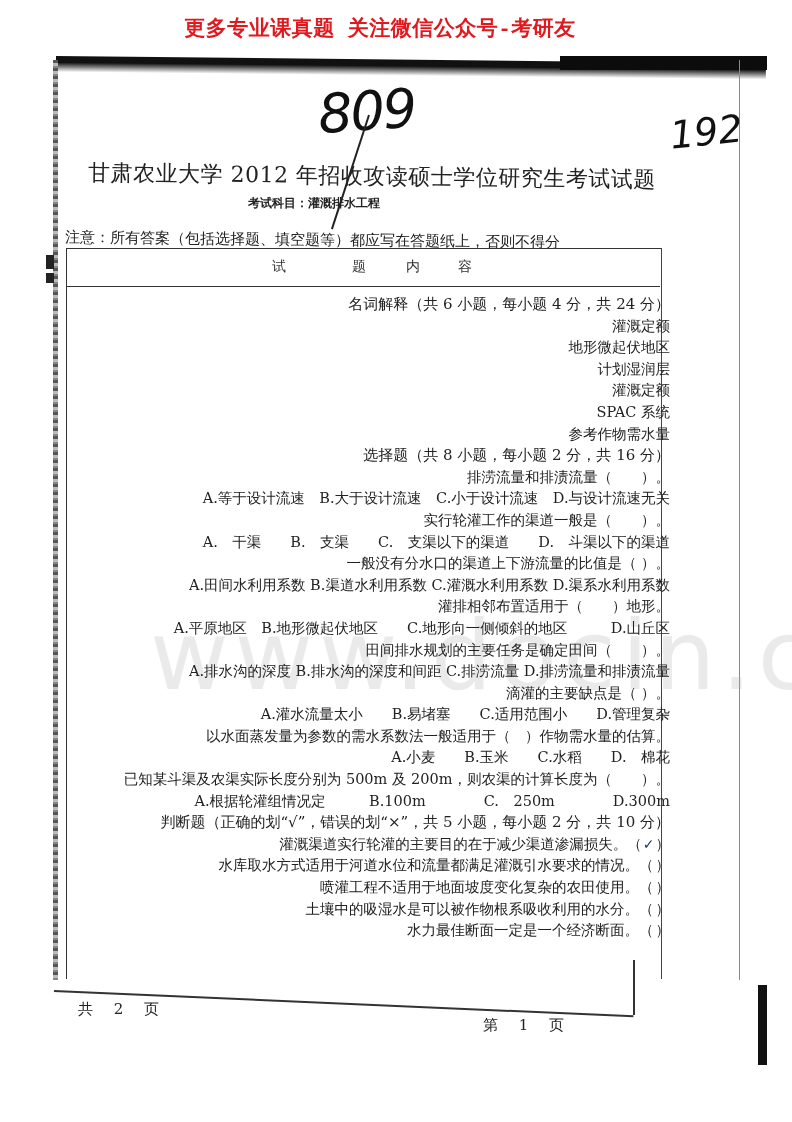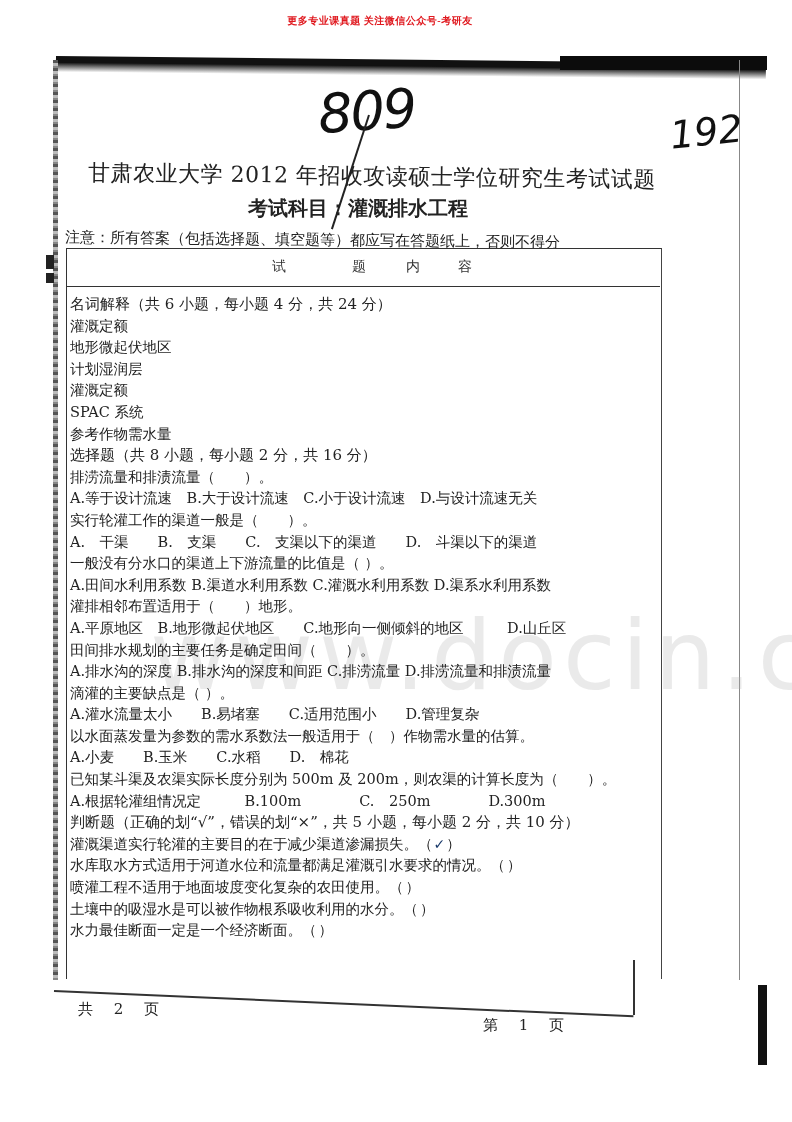--- a/index.html
+++ b/index.html
@@ -2,22 +2,22 @@
 <html><head>
 <meta charset="utf-8">
 <style>
   html, body { margin:0; padding:0; }
   body {
     width:792px; height:1122px; background:#ffffff; position:relative; overflow:hidden;
     font-family: "DejaVu Serif", "Liberation Serif", serif; color:#222;
   }
   .banner {
     position:absolute; top:14px; left:0; width:760px; text-align:center;
-    font-family:Liberation Serif, serif; font-weight:bold;
-    font-size:10px; color:#e0191f; letter-spacing:0.5px;
+    font-family:Liberation Mono, monospace; font-weight:bold;
+    font-size:21px; color:#e0191f; letter-spacing:0.5px;
   }
   .scan {
     position:absolute; left:53px; top:55px; width:714px; height:1010px;
     background:#fff;
   }
   .scan-top-bar {
     position:absolute; left:56px; top:56px; width:710px; height:16px;
     background:linear-gradient(to bottom, #111 0 40%, transparent 100%);
     transform:rotate(0.6deg); transform-origin:left top;
   }
@@ -38,21 +38,21 @@
     position:absolute; font-family:"DejaVu Sans", sans-serif; color:#111; font-weight:300;
   }
   .hand-809 { left:318px; top:80px; font-size:54px; font-style:italic; letter-spacing:-2px; transform:rotate(-4deg); }
   .hand-192 { left:670px; top:110px; font-size:38px; font-style:italic; transform:rotate(-6deg); }
   .hand-slash { position:absolute; left:368px; top:115px; width:2px; height:120px; background:#222; transform:rotate(18deg); transform-origin:top; }
   .title {
     position:absolute; left:88px; top:158px; font-size:22px; letter-spacing:0.5px; color:#222;
     transform:rotate(0.7deg); transform-origin:left;
   }
   .subject {
-    position:absolute; left:248px; top:195px; font-size:20px; font-weight:bold; color:#222;
+    position:absolute; left:248px; top:195px; font-size:12px; font-weight:bold; color:#222;
   }
   .note {
     position:absolute; left:65px; top:228px; font-size:15px; color:#222;
     transform:rotate(0.6deg); transform-origin:left;
   }
   .table-box {
     position:absolute; left:66px; top:248px; width:594px; height:730px;
     border-left:1.5px solid #333; border-top:1.5px solid #333; border-right:1.5px solid #444;
   }
   .table-head {
@@ -64,21 +64,21 @@
   }
   .bottom-line {
     position:absolute; left:54px; top:990px; width:580px; height:1.5px; background:#333;
     transform:rotate(2.5deg); transform-origin:left;
   }
   .bottom-right-vert {
     position:absolute; left:633px; top:960px; width:1.5px; height:55px; background:#333;
   }
   .content {
     position:absolute; left:70px; top:294px; width:600px;
-    font-size:14.5px; line-height:21.6px; color:#222;
+    font-size:14.5px; line-height:21.6px; color:#222;text-align:right;
   }
   .content .line { white-space:nowrap; display:block; }
   .content .lg { font-size:15px; }
   .check {
     display:inline-block; color:#1a3a6b; font-family:"DejaVu Sans",sans-serif; font-size:14px; margin:0 1px;
   }
   .footer-left { position:absolute; left:78px; top:1000px; font-size:15px; letter-spacing:8px; color:#222; }
   .footer-right { position:absolute; left:483px; top:1016px; font-size:15px; letter-spacing:8px; color:#222; }
   .watermark {
     position:absolute; left:150px; top:600px; font-family:"DejaVu Sans",sans-serif;

